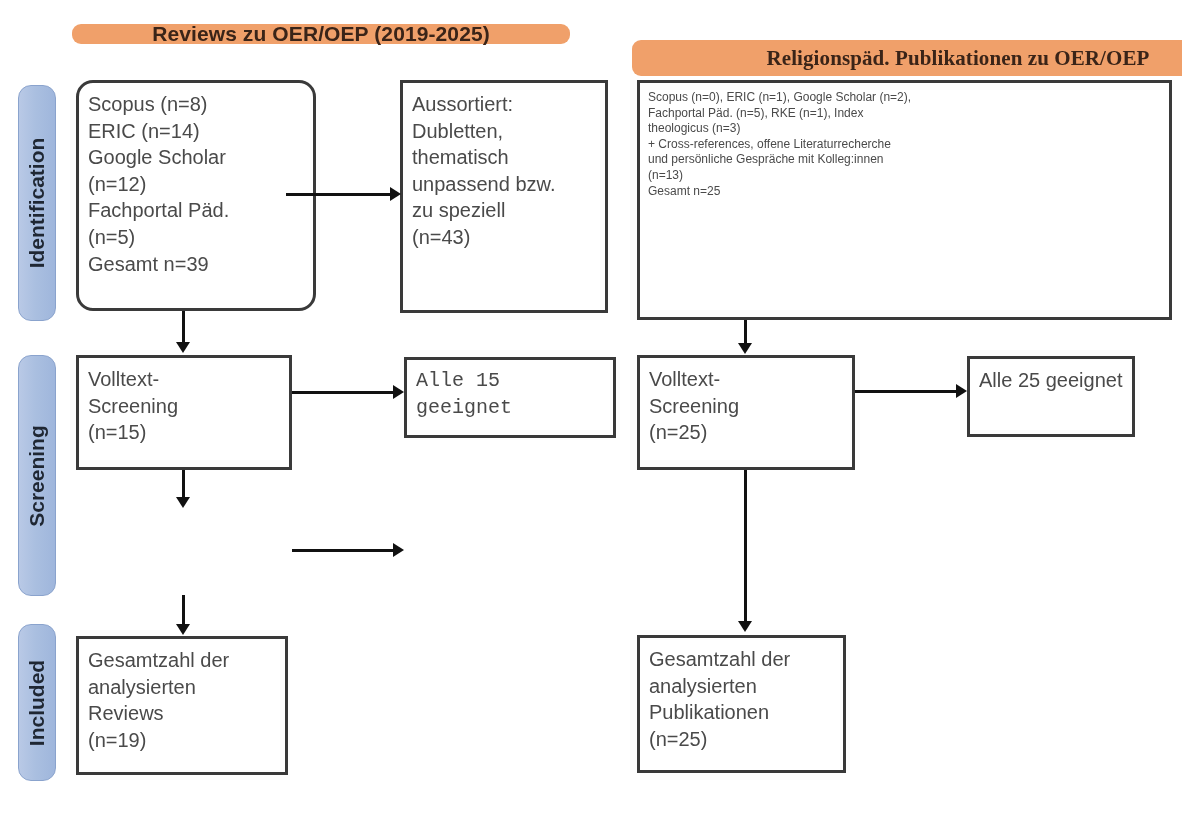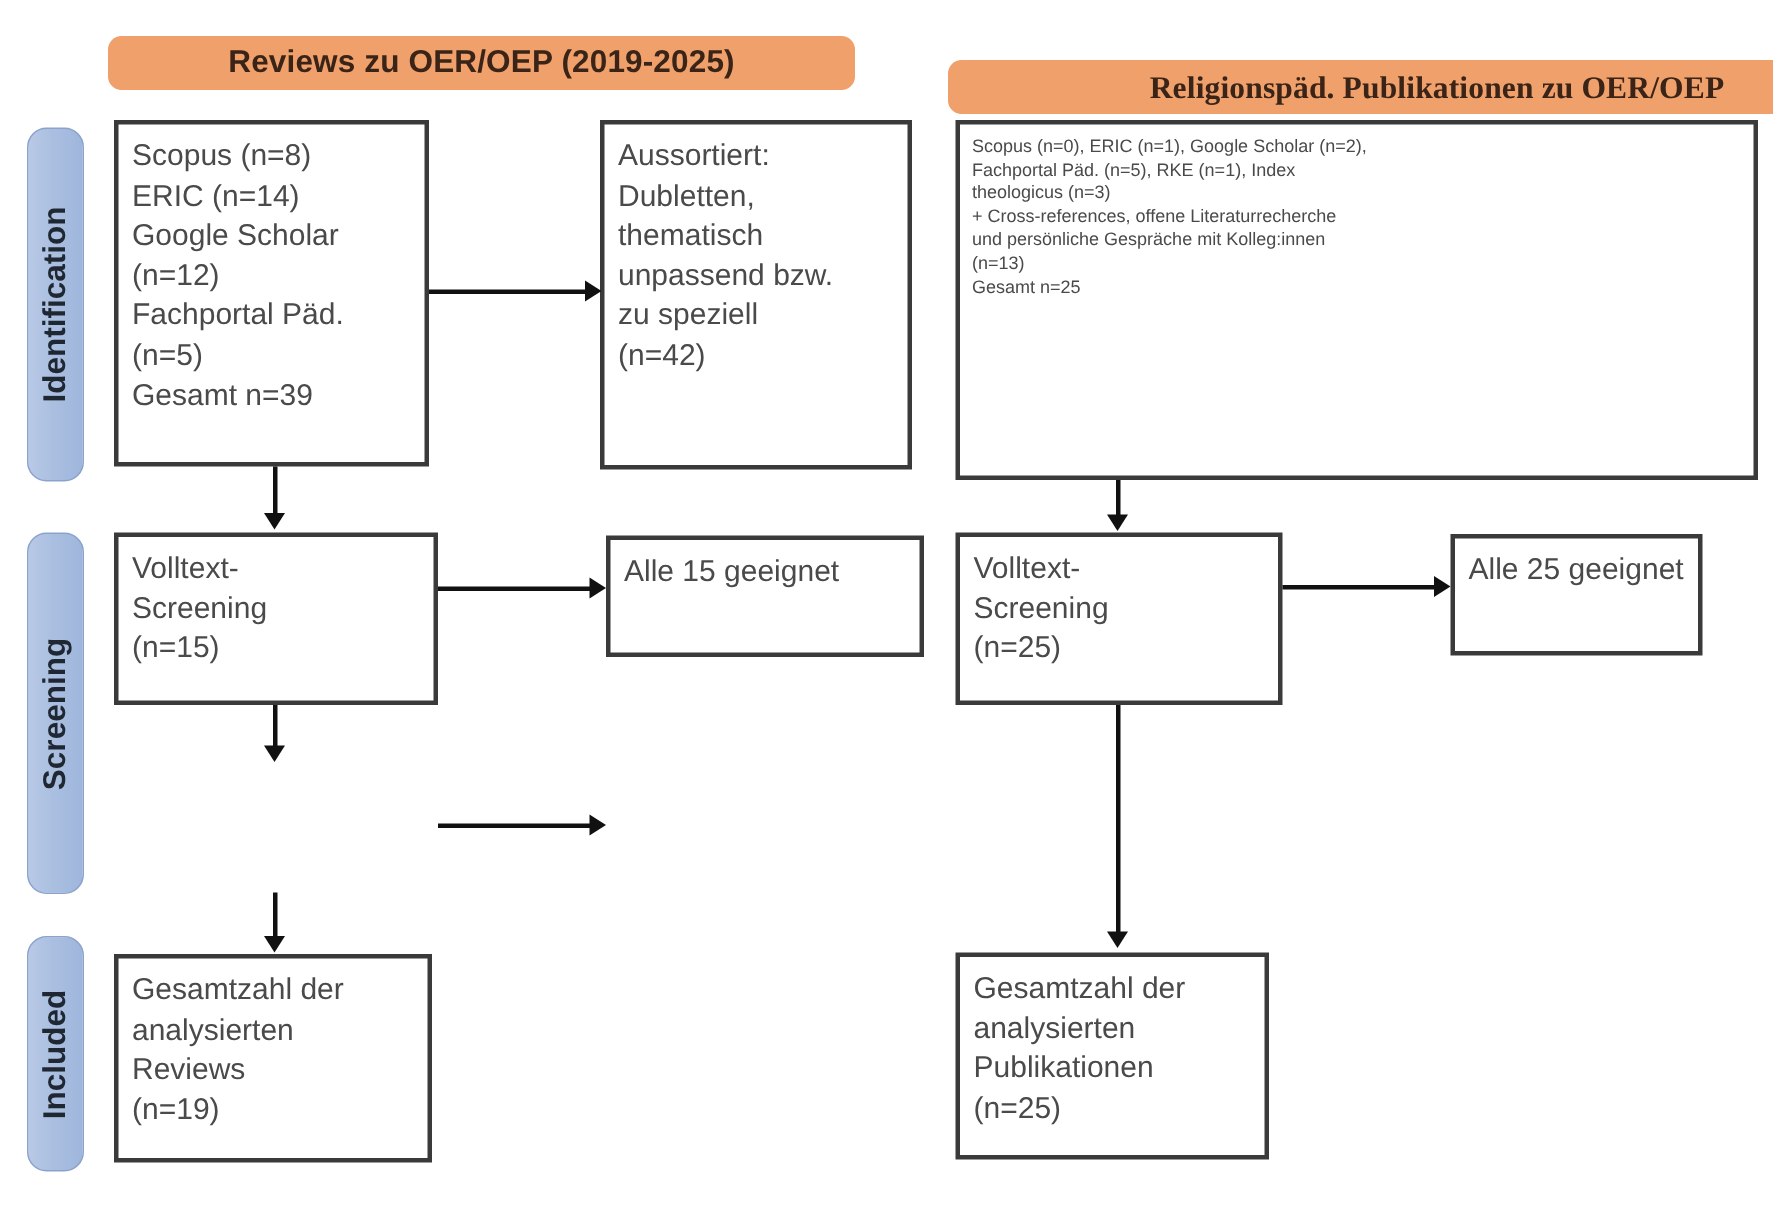--- a/index.html
+++ b/index.html
@@ -105,48 +105,48 @@
   </div>
 
   <div class="stage-pill" style="top:355px; height:241px;">
     <span class="stage-label">Screening</span>
   </div>
 
   <div class="stage-pill" style="top:624px; height:157px;">
     <span class="stage-label">Included</span>
   </div>
 
-  <div class="header-bar" style="left:72px; top:24px; width:498px; height:36px;">
+  <div class="header-bar" style="left:72px; top:24px; width:498px; height:20px;">
     <span>Reviews zu OER/OEP (2019-2025)</span>
   </div>
 
   <div class="header-bar" style="left:632px; top:40px; width:652px; height:36px;font-family:Liberation Serif, serif;">
     <span>Religionspäd. Publikationen zu OER/OEP</span>
   </div>
 
-  <div class="flow-box" style="left:76px; top:80px; width:210px; height:231px;">Scopus (n=8)
+  <div class="flow-box" style="left:76px; top:80px; width:240px; height:231px;border-radius:17px;">Scopus (n=8)
 ERIC (n=14)
 Google Scholar
 (n=12)
 Fachportal Päd.
 (n=5)
 Gesamt n=39</div>
 
   <div class="flow-box" style="left:400px; top:80px; width:208px; height:233px;">Aussortiert:
 Dubletten,
 thematisch
 unpassend bzw.
 zu speziell
-(n=42)</div>
+(n=43)</div>
 
   <div class="flow-box" style="left:76px; top:355px; width:216px; height:115px;">Volltext-
 Screening
 (n=15)</div>
 
-  <div class="flow-box" style="left:404px; top:357px; width:212px; height:81px;">Alle 15 geeignet</div>
+  <div class="flow-box" style="left:404px; top:357px; width:212px; height:81px;font-family:Liberation Mono, monospace;">Alle 15 geeignet</div>
 
 
 
   <div class="flow-box" style="left:76px; top:636px; width:212px; height:139px;">Gesamtzahl der
 analysierten
 Reviews
 (n=19)</div>
 
   <div class="flow-box dense" style="left:637px; top:80px; width:535px; height:240px;">Scopus (n=0), ERIC (n=1), Google Scholar (n=2),
 Fachportal Päd. (n=5), RKE (n=1), Index

